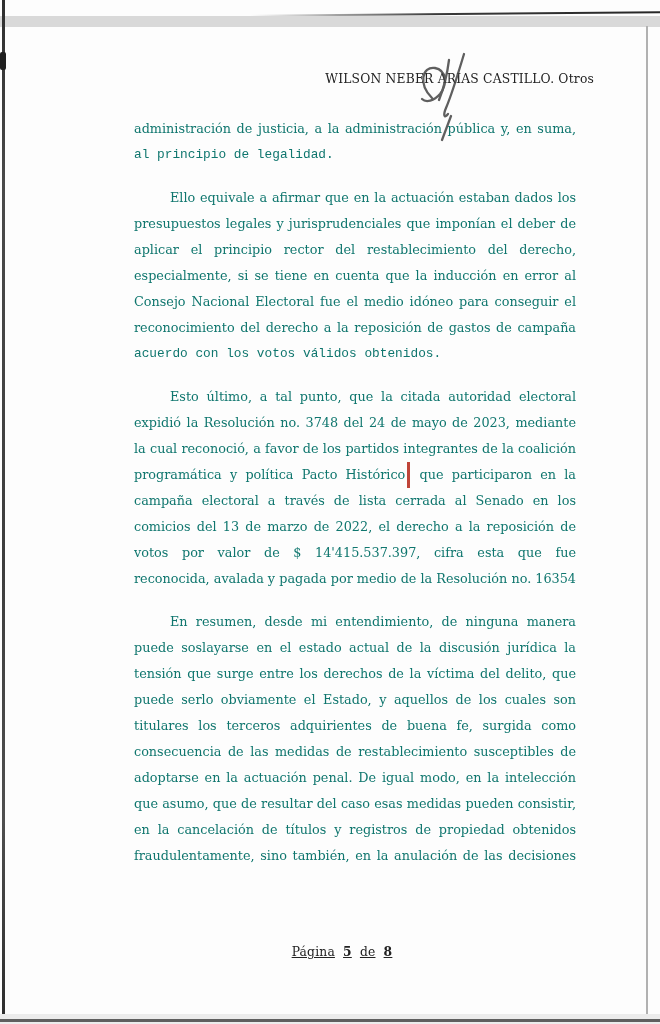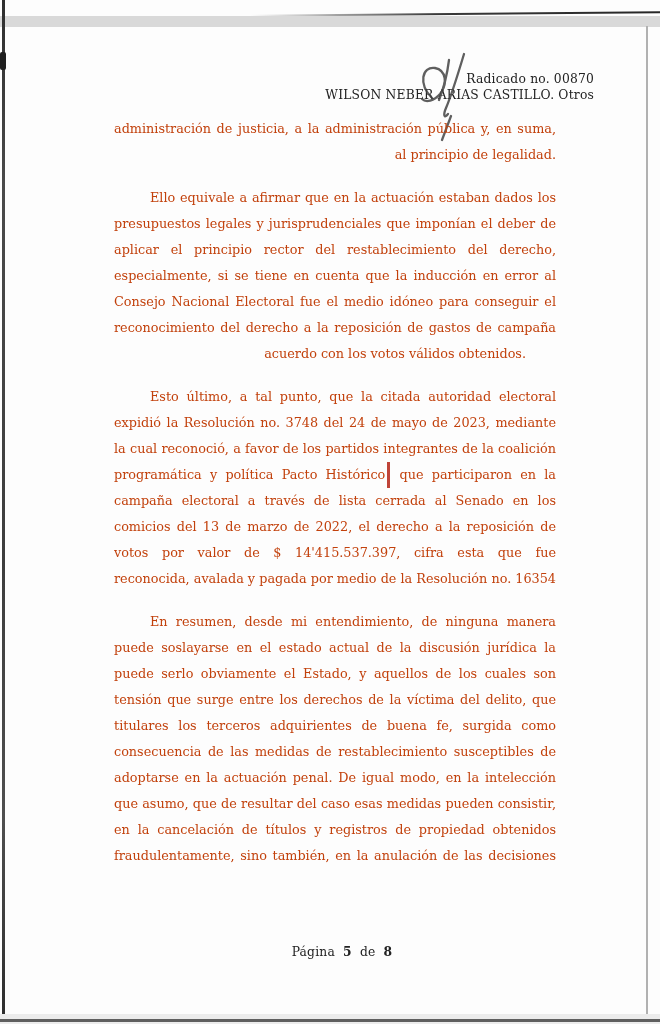--- a/index.html
+++ b/index.html
@@ -19,56 +19,55 @@
   .edge-right{position:absolute;left:646px;top:26px;width:2px;height:994px;background:#b1b1b1;}
   .bottom-band{position:absolute;left:0;top:1014px;width:660px;height:10px;background:#ececec;}
   .bottom-line{position:absolute;left:0;top:1019px;width:660px;height:3px;background:#5f5f5f;}
 
   
   .header{position:absolute;top:72px;right:66px;text-align:right;
     font-size:12.3px;line-height:15.5px;color:#222;letter-spacing:.2px;}
   .sig{position:absolute;left:402px;top:50px;width:72px;height:100px;pointer-events:none;}
 
   
-  .doc-body{position:absolute;left:114px;top:116px;width:442px;color:#c2410c;font-size:12.8px;}
+  .doc-body{position:absolute;left:134px;top:116px;width:442px;color:#0f766e;font-size:12.8px;}
   .para{margin:0 0 17px 0;}
   .line{height:26px;line-height:26px;text-align:justify;overflow:hidden;}
   .line::after{content:"";display:inline-block;width:100%;height:0;vertical-align:top;}
-  .line.ragged{text-align:right;}
+  .line.ragged{text-align:left;font-family:Liberation Mono, monospace;}
   .line.ragged::after{content:none;}
   .para.indent .line:first-child{text-indent:36px;}
 
   
   .redline{border-bottom:2.4px solid #bf4438;padding-bottom:7px;
     box-shadow:0 3.6px 0 -1.6px rgba(191,68,56,.5);}
   .redline.ext{padding-right:30px;}
   .red-caret{display:inline-block;width:3px;height:34px;background:#bf4438;
     vertical-align:middle;margin:-17px 1px -17px 2px;border-radius:1px;}
 
   
   .footer{position:absolute;left:121px;top:944px;width:442px;text-align:center;
     font-size:12.3px;color:#222;letter-spacing:.2px;}
   .footer .num{font-weight:bold;}
-  .footer span{margin:16px 2px;}
+  .footer span{margin:16px 2px;text-decoration:underline;}
 </style>
 </head>
 <body>
 
 <div class="page">
 
   <div class="top-line"></div>
   <div class="top-band"></div>
   <div class="edge-left"></div>
   <div class="edge-left-nub"></div>
   <div class="edge-right"></div>
   <div class="bottom-band"></div>
   <div class="bottom-line"></div>
 
   <div class="header">
-    <div>Radicado no. 00870</div>
     <div>WILSON NEBER ARIAS CASTILLO. Otros</div>
   </div>
 
   <svg class="sig" viewBox="0 0 72 100">
     <g fill="none" stroke="#444" stroke-width="2.3" stroke-linecap="round" opacity="0.85">
       <path d="M 30 48 C 16 34 20 16 33 18 C 44 20 46 34 38 44 C 32 51 24 53 20 49"></path>
       <path d="M 62 4 C 56 24 50 44 44 58 C 41 65 42 69 46 64"></path>
       <path d="M 47 10 C 45 26 41 40 37 50"></path>
       <path d="M 49 66 C 46 74 43 82 40 90"></path>
     </g>
@@ -94,22 +93,22 @@
         <div class="line"><span class="redline">la cual reconoció, a favor de los partidos integrantes de la coalición</span></div>
         <div class="line"><span class="redline">programática y política Pacto Histórico</span><span class="red-caret"></span><span class="redline"> que participaron en la</span></div>
         <div class="line"><span class="">campaña electoral a través de lista cerrada al Senado en los</span></div>
         <div class="line"><span class="">comicios del 13 de marzo de 2022, el derecho a la reposición de</span></div>
         <div class="line"><span class="redline">votos por valor de $ 14'415.537.397, cifra esta que fue efectivamente</span></div>
         <div class="line"><span class="">reconocida, avalada y pagada por medio de la Resolución no. 16354</span></div>
       </div>
       <div class="para indent">
         <div class="line"><span class="">En resumen, desde mi entendimiento, de ninguna manera</span></div>
         <div class="line"><span class="">puede soslayarse en el estado actual de la discusión jurídica la</span></div>
+        <div class="line"><span class="">tensión que surge entre los derechos de la víctima del delito, que</span></div>
         <div class="line"><span class="">puede serlo obviamente el Estado, y aquellos de los cuales son</span></div>
-        <div class="line"><span class="">tensión que surge entre los derechos de la víctima del delito, que</span></div>
         <div class="line"><span class="">titulares los terceros adquirientes de buena fe, surgida como</span></div>
         <div class="line"><span class="">consecuencia de las medidas de restablecimiento susceptibles de</span></div>
         <div class="line"><span class="">adoptarse en la actuación penal. De igual modo, en la intelección</span></div>
         <div class="line"><span class="">que asumo, que de resultar del caso esas medidas pueden consistir,</span></div>
         <div class="line"><span class="">en la cancelación de títulos y registros de propiedad obtenidos</span></div>
         <div class="line"><span class="">fraudulentamente, sino también, en la anulación de las decisiones</span></div>
       </div>
     </div>
 
   <div class="footer">

